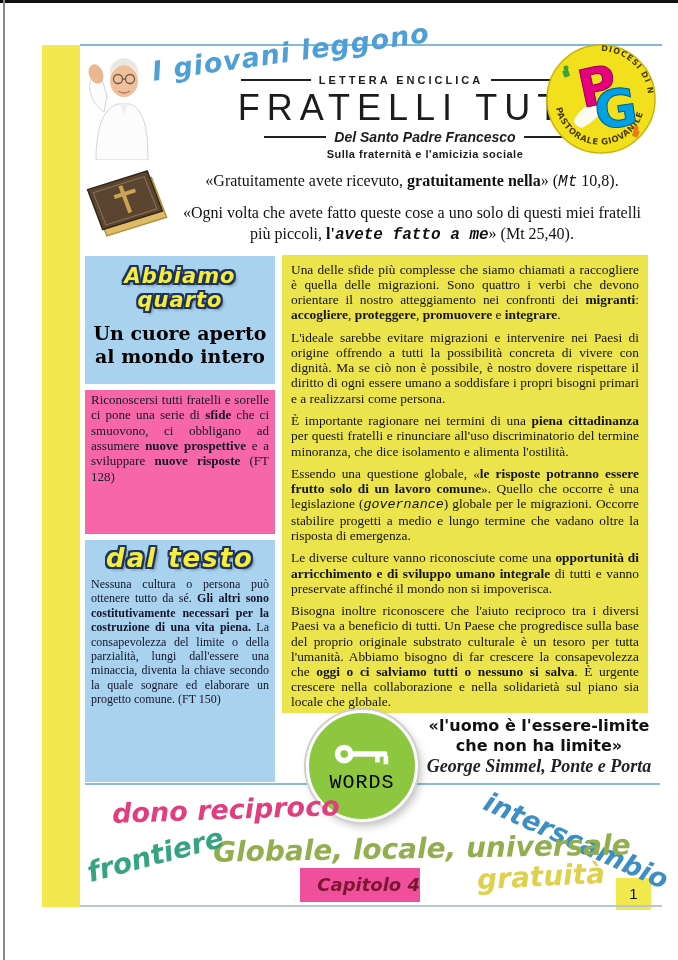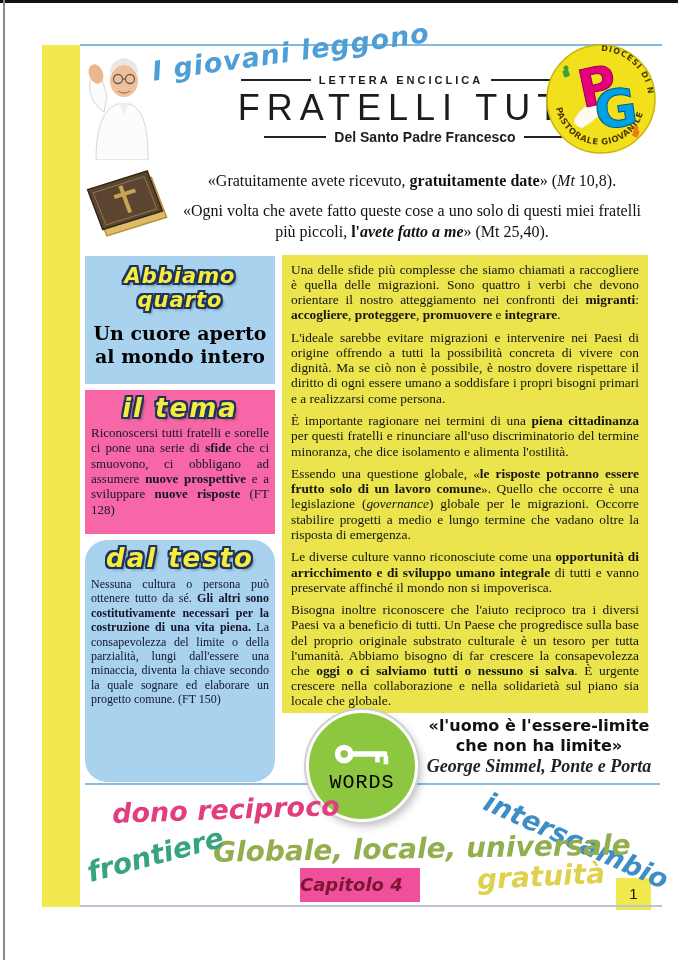--- a/index.html
+++ b/index.html
@@ -1,38 +1,38 @@
 <!DOCTYPE html>
 <html><head>
 <meta charset="utf-8">
 <style>
   html,body{margin:0;padding:0;background:#fff;}
   .page{position:relative;width:678px;height:960px;background:#fff;overflow:hidden;
         font-family:"Liberation Serif",serif;color:#141414;}
   .abs{position:absolute;}
   .b{font-weight:bold;}
-  .i{font-style:italic;}
+  .i{font-style:italic;font-family:Liberation Mono, monospace;}
 
   
   .top-strip{left:0;top:0;width:678px;height:3px;background:#121212;}
   .left-strip{left:3px;top:0;width:2px;height:960px;background:#8a8a8a;}
   .sidebar{left:42px;top:45px;width:38px;height:862px;background:#f2e94e;}
   .header-rule{left:80px;top:44px;width:582px;height:2px;background:#85b9da;}
   .bottom-rule{left:80px;top:905px;width:582px;height:2px;background:#b7c6d2;}
 
   
   .tagline{left:150px;top:56px;white-space:nowrap;transform:rotate(-8deg);transform-origin:left top;
            font-family:"DejaVu Sans",sans-serif;font-style:italic;font-weight:bold;
            font-size:27px;color:#4e9fd6;letter-spacing:1px;}
   .masthead{left:205px;top:74px;width:440px;text-align:center;font-family:"Liberation Sans",sans-serif;color:#1c1c1c;}
   .mh-row{display:flex;align-items:center;justify-content:center;gap:8px;}
   .rule{height:2px;background:#222;}
   .kicker{font-size:11px;font-weight:bold;letter-spacing:3px;white-space:nowrap;}
   .mh-title{font-size:36px;letter-spacing:7px;white-space:nowrap;margin-top:1px;}
-  .byline{font-size:14px;font-weight:bold;white-space:nowrap;}
+  .byline{font-size:14px;font-weight:bold;font-style:italic;white-space:nowrap;}
   .subtitle{font-size:11px;font-weight:bold;letter-spacing:0.5px;margin-top:3px;}
   .pope{left:82px;top:46px;}
   .pg-logo{left:544px;top:42px;}
 
   
   .book{left:78px;top:162px;}
   .scripture{left:178px;top:170px;width:468px;text-align:center;font-size:16px;line-height:1.35;color:#111;}
   .scripture p{margin:0 0 8px 0;}
 
   
@@ -40,21 +40,21 @@
          text-shadow:-2px -2px 0 #1d3461,2px -2px 0 #1d3461,-2px 2px 0 #1d3461,2px 2px 0 #1d3461,
                      -2px 0 0 #1d3461,2px 0 0 #1d3461,0 -2px 0 #1d3461,0 2px 0 #1d3461,3px 3px 3px rgba(0,0,0,.35);}
 
   
   .card{left:85px;width:190px;box-sizing:border-box;text-align:center;}
   .chapter-card{top:256px;height:128px;background:#a9d2ee;}
   .chapter-label{font-size:21px;padding-top:8px;letter-spacing:1px;}
   .chapter-title{font-family:"DejaVu Serif",serif;font-weight:bold;font-size:19px;line-height:1.2;
                  color:#000000;margin-top:10px;}
   .tema-card{top:390px;height:144px;background:#f767a7;}
-  .testo-card{top:540px;height:242px;background:#a9d2ee;border-radius:22px;}
+  .testo-card{top:540px;height:242px;background:#a9d2ee;}
   .card-label{font-size:26px;padding-top:3px;letter-spacing:2px;}
   .card-text{font-size:13px;line-height:1.18;text-align:justify;padding:2px 6px 0 6px;color:#14142a;}
   .testo-card .card-text{font-size:12px;line-height:1.2;padding-top:4px;}
 
   
   .main-panel{left:282px;top:255px;width:366px;height:458px;background:#ebe44d;
               box-sizing:border-box;padding:7px 9px;}
   .main-panel p{margin:0 0 7.5px 0;font-size:13.4px;line-height:1.13;text-align:justify;}
   .main-panel p:last-child{margin-bottom:0;}
 
@@ -70,21 +70,21 @@
                  color:#222;margin-top:0;}
 
   .kw{font-family:"DejaVu Sans",sans-serif;font-weight:bold;font-style:italic;white-space:nowrap;z-index:2;}
   .kw-dono{left:112px;top:794px;font-size:27px;color:#e23d7e;transform:rotate(-2deg);}
   .kw-inter{left:492px;top:786px;font-size:27px;color:#3e8ec6;transform:rotate(24deg);transform-origin:left top;}
   .kw-glob{left:213px;top:832px;font-size:28px;color:#93ae4e;transform:rotate(-1deg);}
   .kw-front{left:92px;top:856px;font-size:28px;color:#36a381;transform:rotate(-15deg);transform-origin:left bottom;}
   .kw-grat{left:477px;top:860px;font-size:28px;color:#e0d14d;transform:rotate(-3deg);}
   .chapter-badge{left:300px;top:868px;width:120px;height:34px;background:#f0509b;color:#7c1733;
                  font-family:"DejaVu Sans",sans-serif;font-weight:bold;font-style:italic;
-                 font-size:18px;line-height:34px;text-align:left;}
+                 font-size:18px;line-height:34px;text-align:right;}
   .page-number{left:616px;top:878px;width:35px;height:32px;background:#f2e94e;color:#111;
                font-family:"Liberation Sans",sans-serif;font-size:15px;line-height:32px;text-align:center;}
 </style>
 </head>
 <body>
 
 <div class="page">
 
   <div class="abs top-strip"></div>
   <div class="abs left-strip"></div>
@@ -111,20 +111,21 @@
       <div class="rule" style="width:70px"></div>
       <div class="kicker">LETTERA ENCICLICA</div>
       <div class="rule" style="width:118px"></div>
     </div>
     <div class="mh-title">FRATELLI TUTTI</div>
     <div class="mh-row">
       <div class="rule" style="width:62px"></div>
       <div class="byline">Del Santo Padre Francesco</div>
       <div class="rule" style="width:62px"></div>
     </div>
+    <div class="subtitle">Sulla fraternità e l'amicizia sociale</div>
   </div>
 
   <svg class="abs pg-logo" width="114" height="114" viewBox="0 0 114 114">
     <circle cx="57" cy="57" r="54" fill="#f3e01d" stroke="#c9b50a" stroke-width="1.5"></circle>
     <defs>
       <path id="arcT" d="M 57,9 A 48,48 0 0 1 104,52" fill="none"></path>
       <path id="arcB" d="M 12,66 A 45,45 0 0 0 100,68" fill="none"></path>
     </defs>
     <path d="M30,78 Q42,56 64,60 Q54,78 38,86 Q30,84 30,78 Z" fill="#fdfbef"></path>
     <text font-family="DejaVu Sans, sans-serif" font-size="8" font-weight="bold" fill="#4a3b00" letter-spacing="1">
@@ -151,31 +152,30 @@
       <path d="M13,21 L75,13 L83,55 L21,63 Z" fill="#5b4531" stroke="#342718" stroke-width="1.5"></path>
       <path d="M18,25 L71,18 L78,52 L25,59 Z" fill="none" stroke="#8a7458" stroke-width="1"></path>
       <g stroke="#c9a452" stroke-width="4">
         <line x1="46" y1="23" x2="51" y2="51"></line>
         <line x1="38" y1="33" x2="60" y2="30"></line>
       </g>
     </g>
   </svg>
 
   <div class="abs scripture">
-    <p><span>«Gratuitamente avete ricevuto, </span><span class="b">gratuitamente date</span><span>» (</span><span class="i">Mt</span><span> 10,8).</span></p>
+    <p><span>«Gratuitamente avete ricevuto, </span><span class="b">gratuitamente nella</span><span>» (</span><span class="i">Mt</span><span> 10,8).</span></p>
     <p><span>«Ogni volta che avete fatto queste cose a uno solo di questi miei fratelli più piccoli, </span><span class="b">l'</span><span class="b i">avete fatto a me</span><span>» (Mt 25,40).</span></p>
   </div>
 
   <div class="abs card chapter-card">
     <div class="comic chapter-label">Abbiamo quarto</div>
     <div class="chapter-title">Un cuore aperto al mondo intero</div>
   </div>
 
   <div class="abs card tema-card">
-    <div class="comic card-label">il tema</div>
     <div class="card-text"><span>Riconoscersi tutti fratelli e sorelle ci pone una serie di </span><span class="b">sfide</span><span> che ci smuovono, ci obbligano ad assumere </span><span class="b">nuove prospettive</span><span> e a sviluppare </span><span class="b">nuove risposte</span><span> (FT 128)</span></div>
   </div>
 
   <div class="abs card testo-card">
     <div class="comic card-label">dal testo</div>
     <div class="card-text"><span>Nessuna cultura o persona può ottenere tutto da sé. </span><span class="b">Gli altri sono costitutivamente necessari per la costruzione di una vita piena. </span><span>La consapevolezza del limite o della parzialità, lungi dall'essere una minaccia, diventa la chiave secondo la quale sognare ed elaborare un progetto comune. (FT 150)</span></div>
   </div>
 
   <div class="abs main-panel">
     <p><span>Una delle sfide più complesse che siamo chiamati a raccogliere è quella delle migrazioni. Sono quattro i verbi che devono orientare il nostro atteggiamento nei confronti dei </span><span class="b">migranti</span><span>: </span><span class="b">accogliere</span><span>, </span><span class="b">proteggere</span><span>, </span><span class="b">promuovere</span><span> e </span><span class="b">integrare</span><span>.</span></p>

